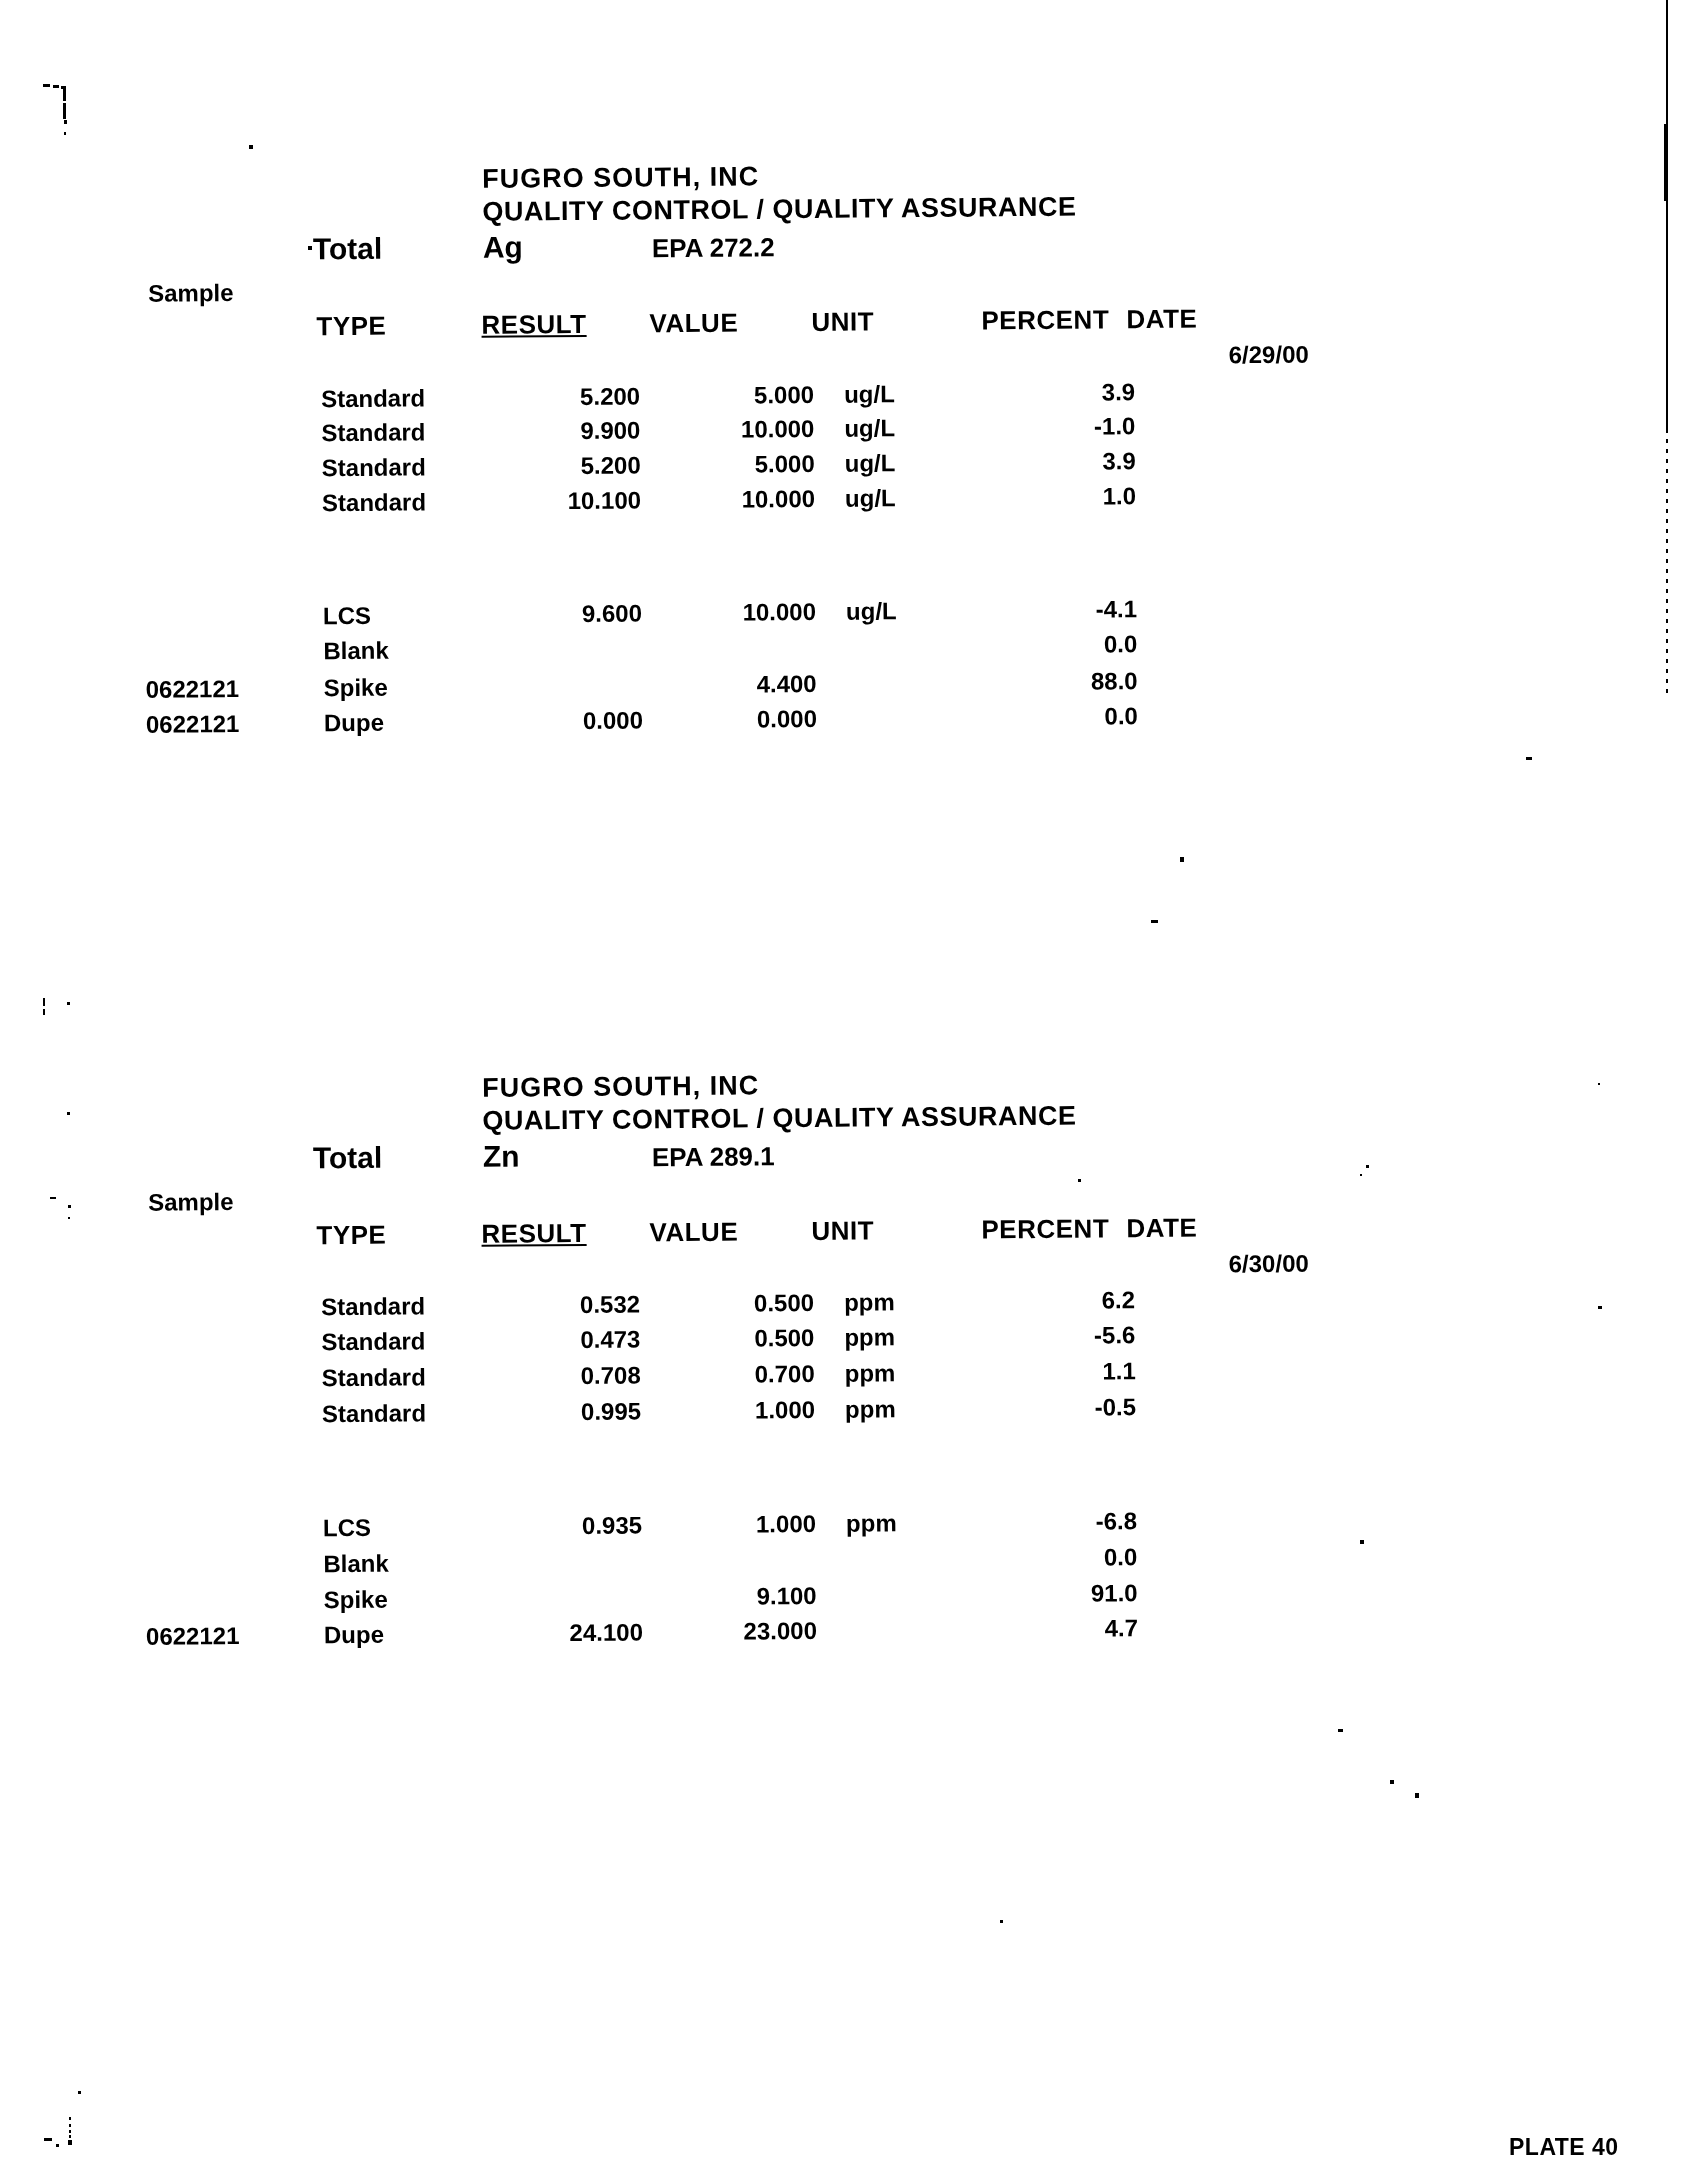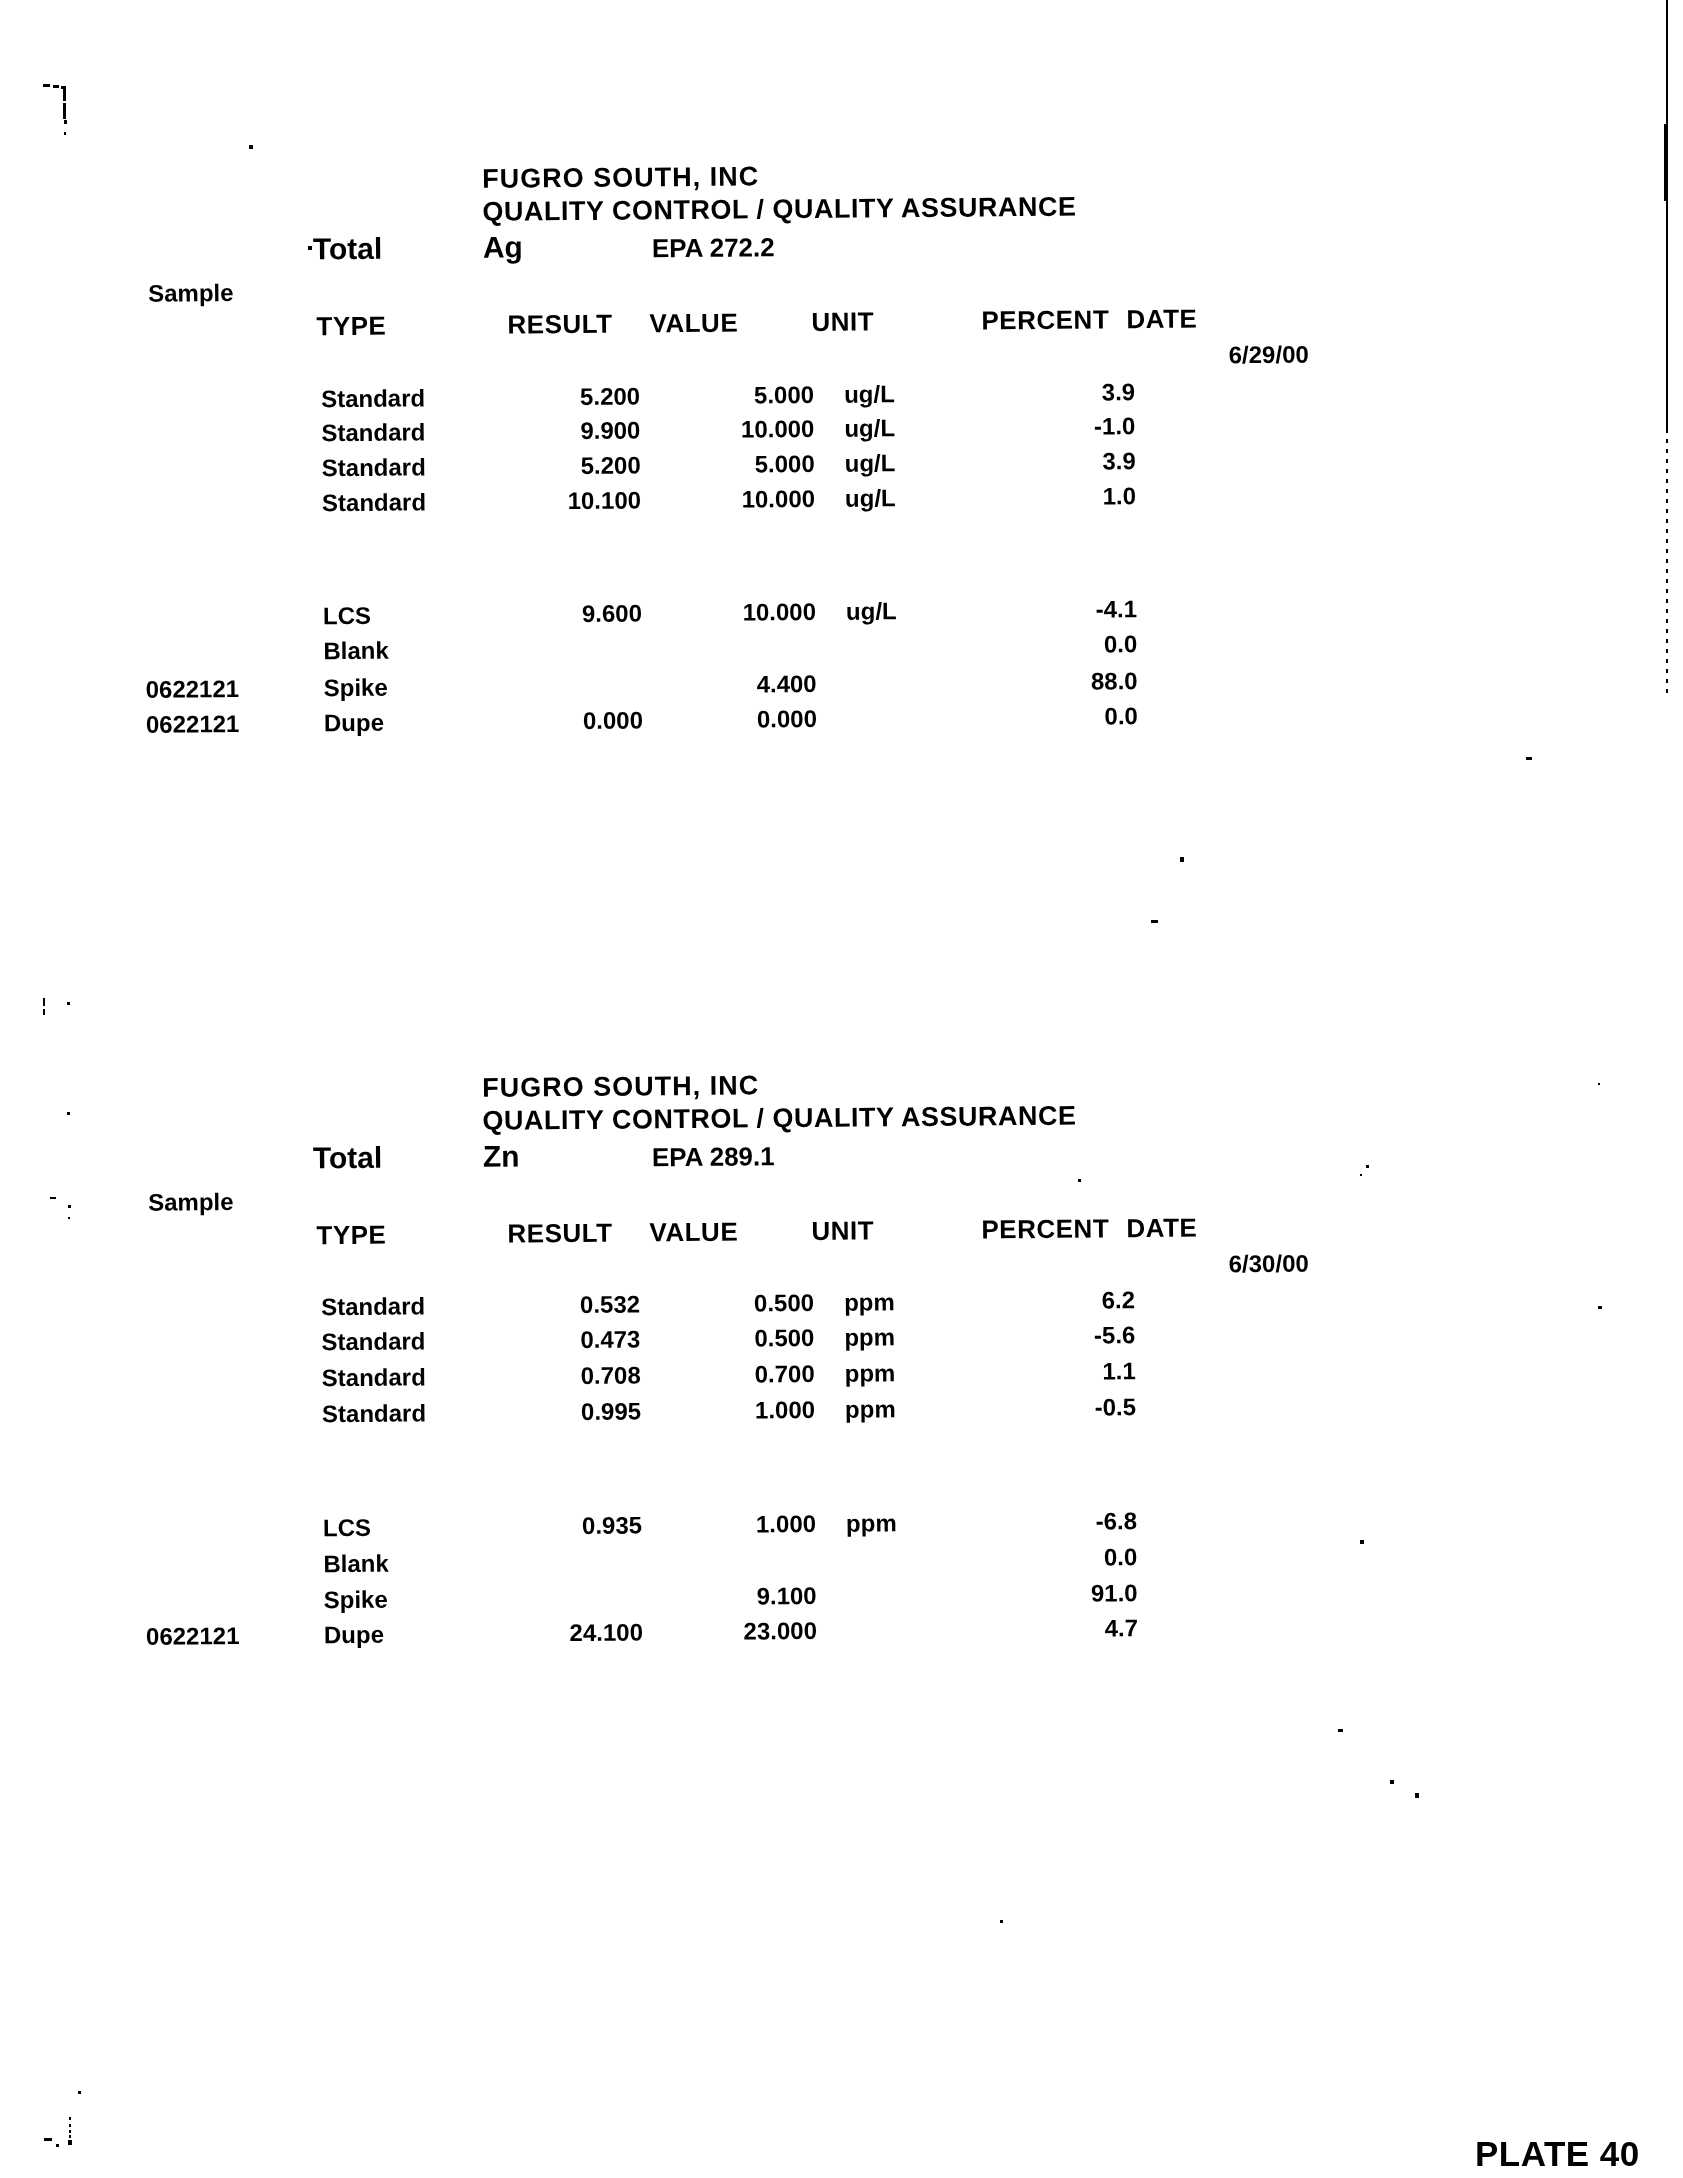--- a/index.html
+++ b/index.html
@@ -10,33 +10,33 @@
   .section{position:absolute;left:0;width:1683px;height:812px;
     transform:rotate(-0.5deg);transform-origin:0 0;}
   .section div, .section span{position:absolute;white-space:nowrap;}
   .company{left:482px;top:10px;font-size:27px;font-weight:700;letter-spacing:1px;}
   .subtitle{left:482px;top:43px;font-size:27px;font-weight:700;letter-spacing:0.5px;}
   .total-label{left:312px;top:77px;font-size:30px;font-weight:700;}
   .analyte{left:482px;top:77px;font-size:30px;font-weight:700;}
   .method{left:651px;top:81px;font-size:26px;font-weight:700;}
   .sample-label{left:147px;top:123px;font-size:24px;font-weight:700;}
   .colhead span{font-size:26px;font-weight:700;letter-spacing:0.5px;top:156px;}
-  .h-type{left:315px;} .h-result{left:506px;} .h-value{left:648px;}
+  .h-type{left:315px;} .h-result{left:480px;text-decoration:underline;} .h-value{left:648px;}
   .h-unit{left:810px;} .h-percent{left:980px;} .h-date{left:1125px;}
   .report-date{left:1139px;top:194px;width:168px;text-align:right;
     font-size:24px;font-weight:700;}
   .row{position:absolute;left:0;width:1683px;height:32px;}
   .row span{font-size:24px;font-weight:700;}
   .c-sample{left:141px;width:119px;}
   .c-type{left:319px;width:168px;}
   .c-result{left:450px;width:188px;text-align:right;}
   .c-value{left:634px;width:178px;text-align:right;}
   .c-unit{left:822px;width:99px;margin-left:20px;}
   .c-percent{left:965px;width:168px;text-align:right;}
-  .plate{position:absolute;left:1475px;top:2134px;font-size:35px;font-weight:700;
+  .plate{position:absolute;left:1509px;top:2134px;font-size:23px;font-weight:700;
     letter-spacing:0.5px;}
   .spk{position:absolute;background:#000;display:block;}
   .edge-dash{background:repeating-linear-gradient(to bottom,#000 0 4px,transparent 4px 10px);}
 </style>
 </head>
 <body>
 
 <div class="page">
 
   <div class="section" style="top:158px;">

